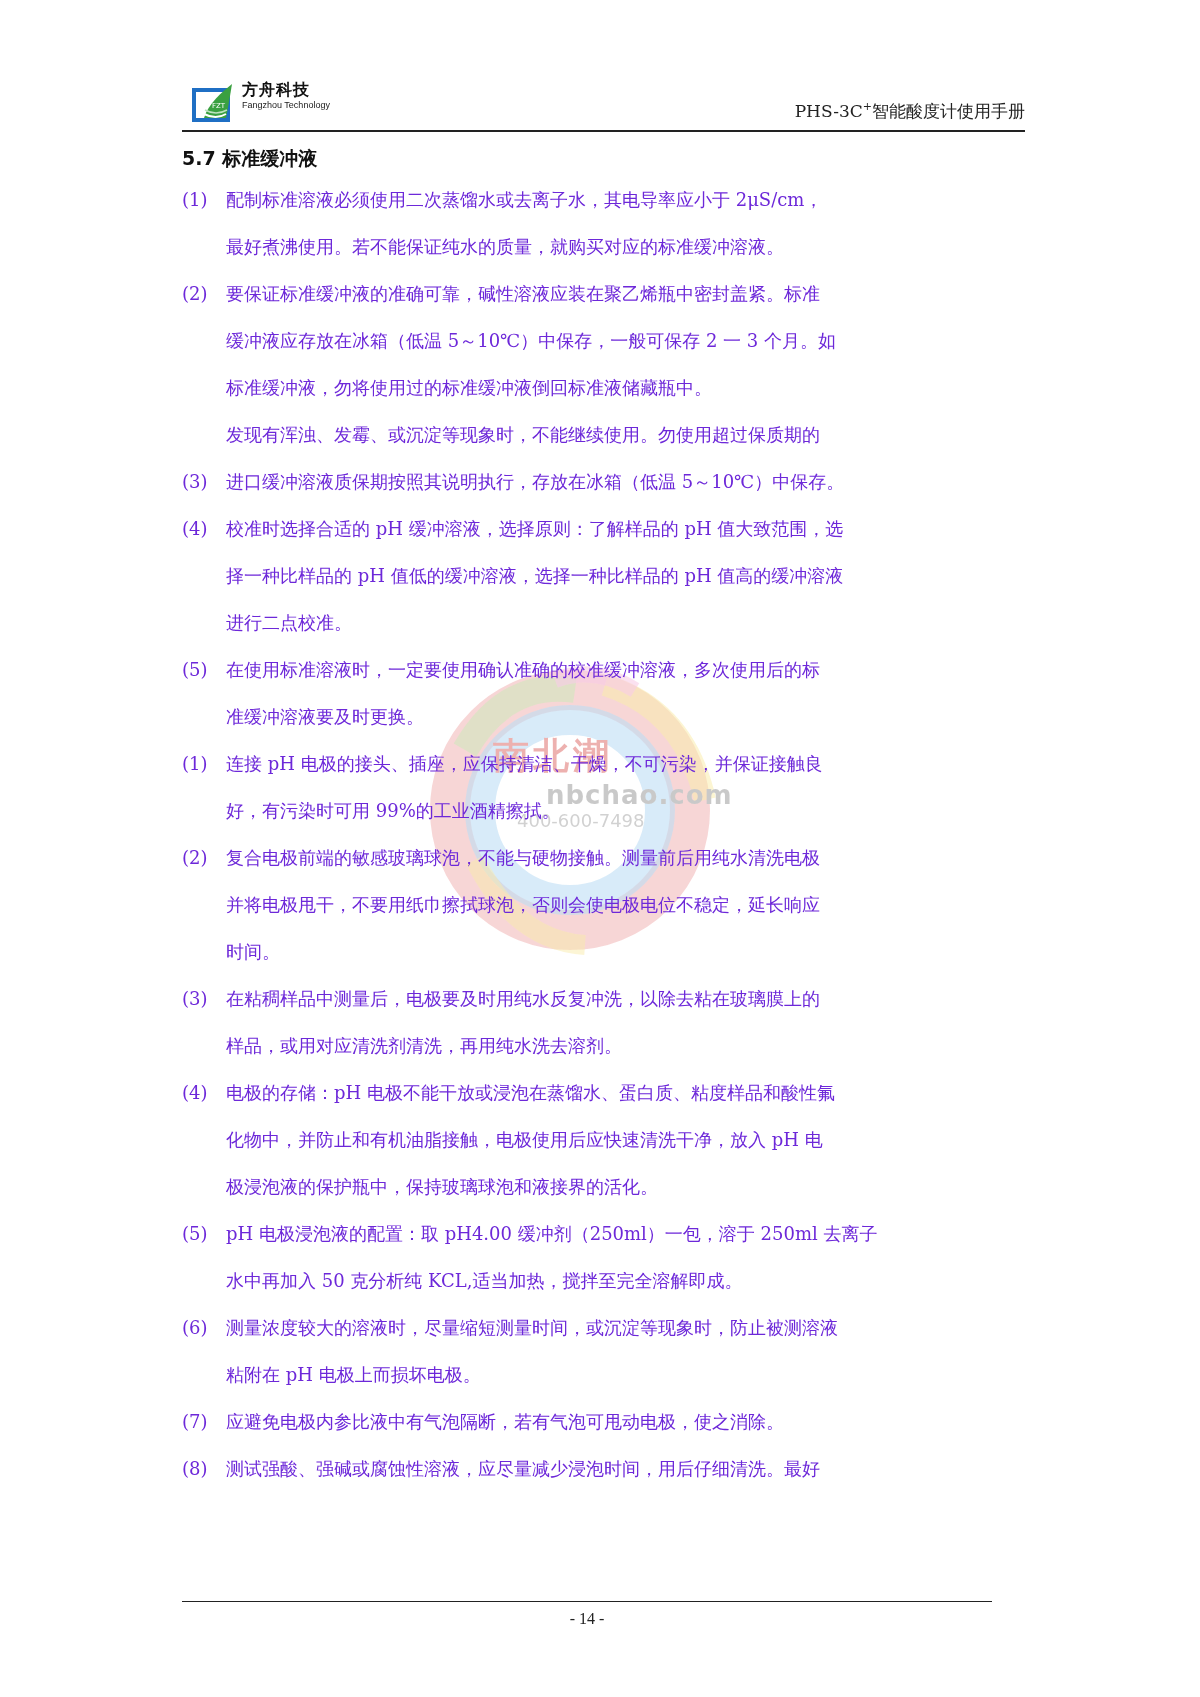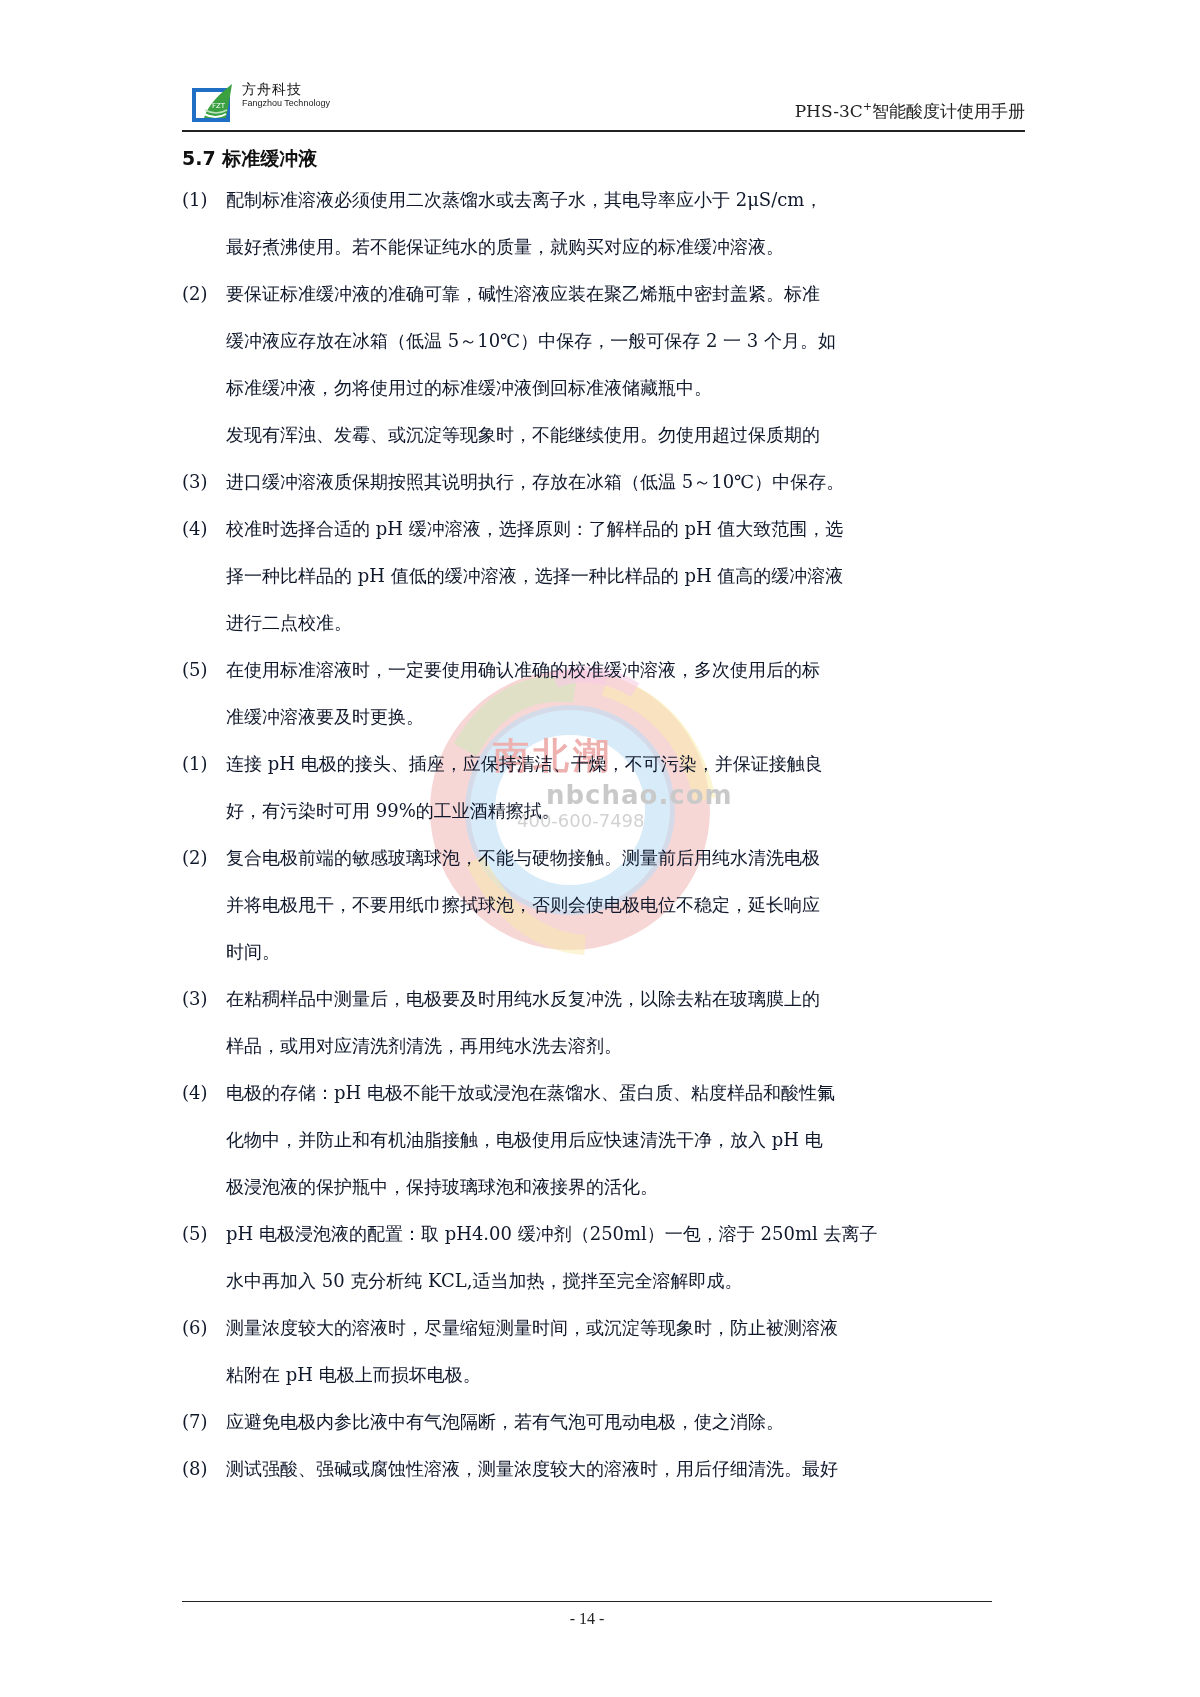--- a/index.html
+++ b/index.html
@@ -11,21 +11,21 @@
     .header {
       position: absolute; left: 182px; top: 78px; width: 843px; height: 50px;
     }
     .logo {
       position: absolute; left: 10px; top: 4px; display: flex; align-items: flex-start;
     }
     .logo-mark { width: 44px; height: 40px; position: relative; margin-right: 6px; }
     .logo-text { display: flex; flex-direction: column; line-height: 1; }
     .logo-cn {
       font-family: "DejaVu Sans", "Liberation Sans", sans-serif;
-      font-weight: normal; font-size: 14px; letter-spacing: 1px; color: #111;
+      font-weight: bold; font-size: 16px; letter-spacing: 1px; color: #111;
     }
     .logo-en {
       font-family: "Liberation Sans", "DejaVu Sans", sans-serif;
       font-size: 9px; color: #222; margin-top: 3px;
     }
     .doc-title {
       position: absolute; right: 0; top: 22px; font-size: 17px; color: #222;
       font-family: "DejaVu Serif", serif;
     }
     .doc-title sup { font-size: 11px; }
@@ -33,21 +33,21 @@
       position: absolute; left: 182px; top: 130px; width: 843px; height: 2px; background: #222;
     }
     .content {
       position: absolute; left: 182px; top: 140px; width: 848px;
     }
     .section-title {
       font-family: "DejaVu Sans", "Liberation Sans", sans-serif;
       font-weight: bold; font-size: 19px; color: #111;
       height: 36px; line-height: 36px;
     }
-    .item { font-size: 18px; line-height: 47px; color: #0f172a; }
+    .item { font-size: 18px; line-height: 47px; color: #6d28d9; }
     .item .line { display: block; white-space: nowrap; }
     .item .line.first { text-indent: 0; }
     .item .line.cont { padding-left: 44px; }
     .num { display: inline-block; width: 44px; }
     .footer-rule {
       position: absolute; left: 182px; top: 1601px; width: 810px; height: 1px; background: #222;
     }
     .page-num {
       position: absolute; left: 182px; top: 1610px; width: 810px; text-align: center;
       font-size: 16px; color: #222; font-family: "Liberation Serif", serif;
@@ -157,18 +157,18 @@
     <span class="line cont">水中再加入 50 克分析纯 KCL,适当加热，搅拌至完全溶解即成。</span>
   </div>
   <div class="item">
     <span class="line first"><span class="num">(6)</span><span>测量浓度较大的溶液时，尽量缩短测量时间，或沉淀等现象时，防止被测溶液</span></span>
     <span class="line cont">粘附在 pH 电极上而损坏电极。</span>
   </div>
   <div class="item">
     <span class="line first"><span class="num">(7)</span><span>应避免电极内参比液中有气泡隔断，若有气泡可甩动电极，使之消除。</span></span>
   </div>
   <div class="item">
-    <span class="line first"><span class="num">(8)</span><span>测试强酸、强碱或腐蚀性溶液，测量浓度较大的溶液时，用后仔细清洗。最好</span></span>
+    <span class="line first"><span class="num">(8)</span><span>测试强酸、强碱或腐蚀性溶液，应尽量减少浸泡时间，用后仔细清洗。最好</span></span>
   </div>
 </div>
 
 <div class="footer-rule"></div>
 <div class="page-num">- 14 -</div>
 
 </body></html>

